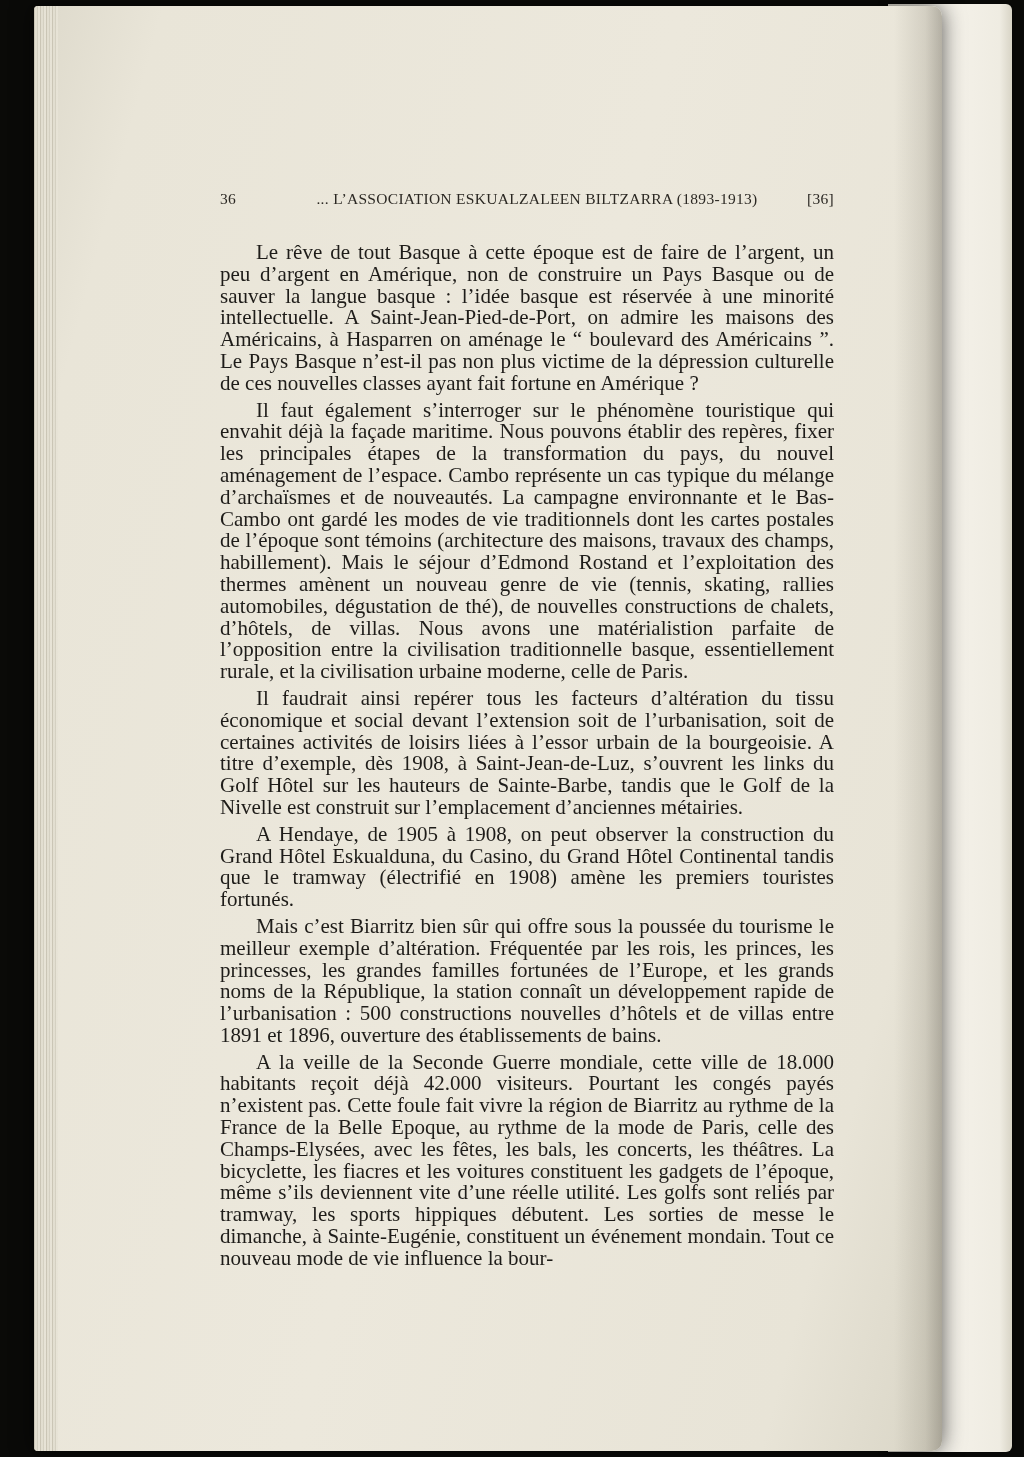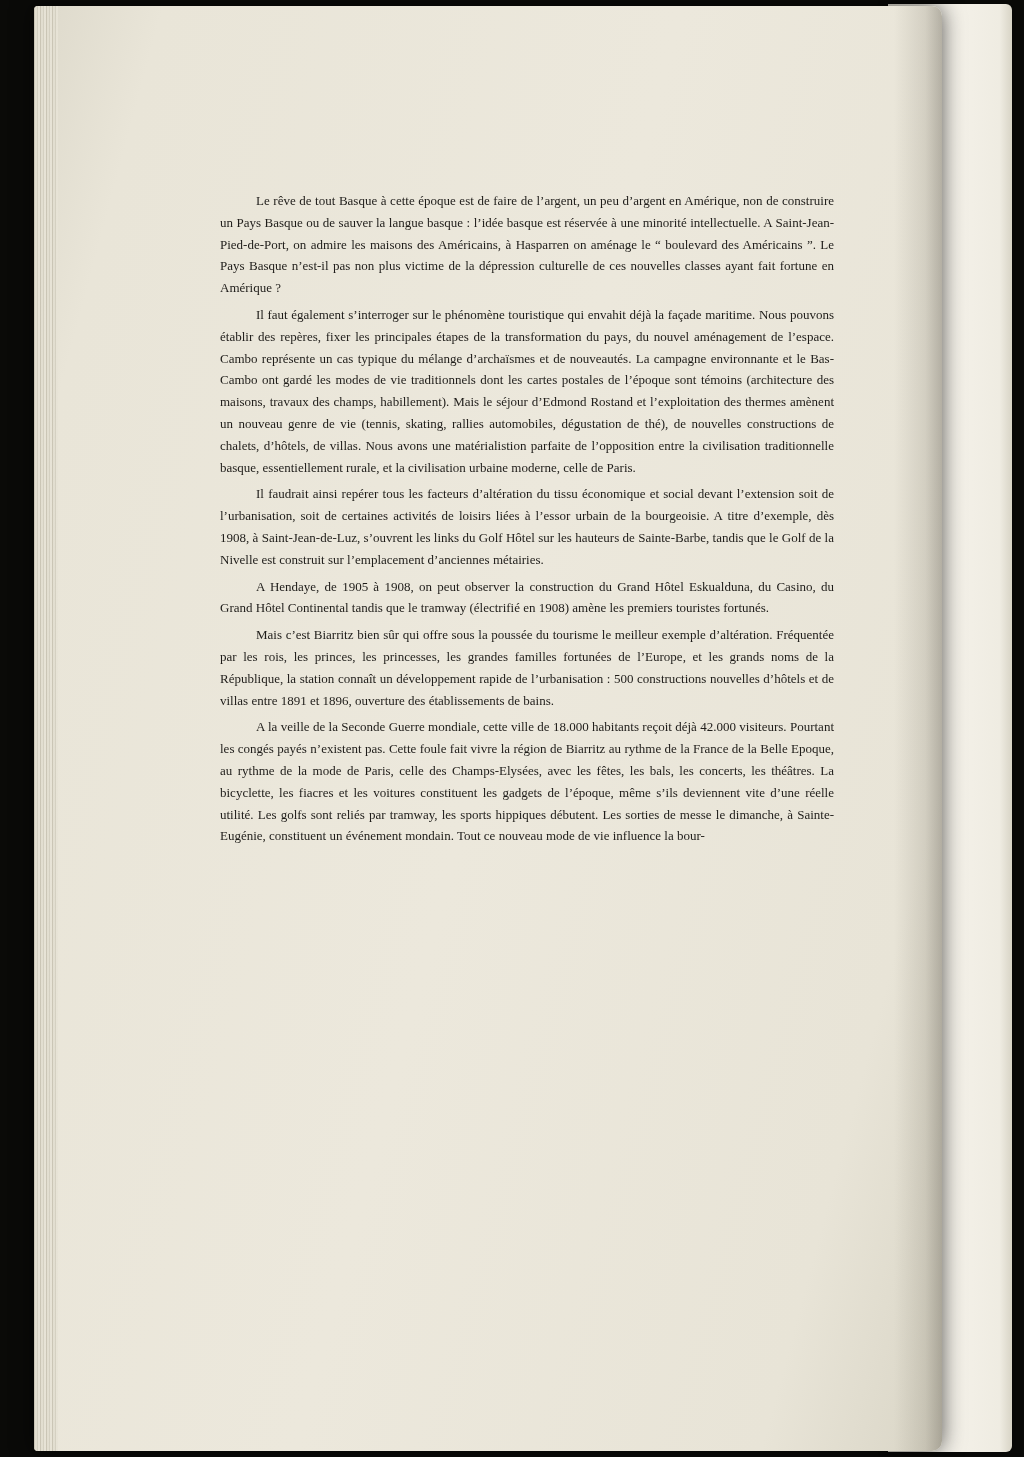--- a/index.html
+++ b/index.html
@@ -67,40 +67,45 @@
     font-size: 15.5px;
     letter-spacing: .3px;
     color: #2b2823;
     margin-bottom: 34px;
   }
   .header-row .num   { width: 72px; }
   .header-row .title { flex: 1; text-align: center; white-space: nowrap; }
   .header-row .brk   { width: 52px; text-align: right; }
   .content p {
     margin: 0 0 5px 0;
-    font-size: 13px;
+    font-size: 21px;
     line-height: 21.8px;
     text-align: justify;
     text-indent: 36px;
     color: #1e1c19;
   }
 </style>
 </head>
 <body>
 
 <div class="scan">
 
   <div class="next-page"></div>
 
   <div class="page">
     <div class="stack-edges"></div>
     <div class="gutter-shadow"></div>
 
     <div class="content">
 
+      <div class="header-row">
+        <span class="num">36</span>
+        <span class="title">... L’ASSOCIATION ESKUALZALEEN BILTZARRA (1893-1913)</span>
+        <span class="brk">[36]</span>
+      </div>
 
       <p>Le rêve de tout Basque à cette époque est de faire de l’argent, un peu d’argent en Amérique, non de construire un Pays Basque ou de sauver la langue basque : l’idée basque est réservée à une minorité intellectuelle. A Saint-Jean-Pied-de-Port, on admire les maisons des Américains, à Hasparren on aménage le “ boulevard des Américains ”. Le Pays Basque n’est-il pas non plus victime de la dépression culturelle de ces nouvelles classes ayant fait fortune en Amérique ?</p>
       <p>Il faut également s’interroger sur le phénomène touristique qui envahit déjà la façade maritime. Nous pouvons établir des repères, fixer les principales étapes de la transformation du pays, du nouvel aménagement de l’espace. Cambo représente un cas typique du mélange d’archaïsmes et de nouveautés. La campagne environnante et le Bas-Cambo ont gardé les modes de vie traditionnels dont les cartes postales de l’époque sont témoins (architecture des maisons, travaux des champs, habillement). Mais le séjour d’Edmond Rostand et l’exploitation des thermes amènent un nouveau genre de vie (tennis, skating, rallies automobiles, dégustation de thé), de nouvelles constructions de chalets, d’hôtels, de villas. Nous avons une matérialistion parfaite de l’opposition entre la civilisation traditionnelle basque, essentiellement rurale, et la civilisation urbaine moderne, celle de Paris.</p>
       <p>Il faudrait ainsi repérer tous les facteurs d’altération du tissu économique et social devant l’extension soit de l’urbanisation, soit de certaines activités de loisirs liées à l’essor urbain de la bourgeoisie. A titre d’exemple, dès 1908, à Saint-Jean-de-Luz, s’ouvrent les links du Golf Hôtel sur les hauteurs de Sainte-Barbe, tandis que le Golf de la Nivelle est construit sur l’emplacement d’anciennes métairies.</p>
       <p>A Hendaye, de 1905 à 1908, on peut observer la construction du Grand Hôtel Eskualduna, du Casino, du Grand Hôtel Continental tandis que le tramway (électrifié en 1908) amène les premiers touristes fortunés.</p>
       <p>Mais c’est Biarritz bien sûr qui offre sous la poussée du tourisme le meilleur exemple d’altération. Fréquentée par les rois, les princes, les princesses, les grandes familles fortunées de l’Europe, et les grands noms de la République, la station connaît un développement rapide de l’urbanisation : 500 constructions nouvelles d’hôtels et de villas entre 1891 et 1896, ouverture des établissements de bains.</p>
       <p>A la veille de la Seconde Guerre mondiale, cette ville de 18.000 habitants reçoit déjà 42.000 visiteurs. Pourtant les congés payés n’existent pas. Cette foule fait vivre la région de Biarritz au rythme de la France de la Belle Epoque, au rythme de la mode de Paris, celle des Champs-Elysées, avec les fêtes, les bals, les concerts, les théâtres. La bicyclette, les fiacres et les voitures constituent les gadgets de l’époque, même s’ils deviennent vite d’une réelle utilité. Les golfs sont reliés par tramway, les sports hippiques débutent. Les sorties de messe le dimanche, à Sainte-Eugénie, constituent un événement mondain. Tout ce nouveau mode de vie influence la bour-</p>
 
     </div>
   </div>

